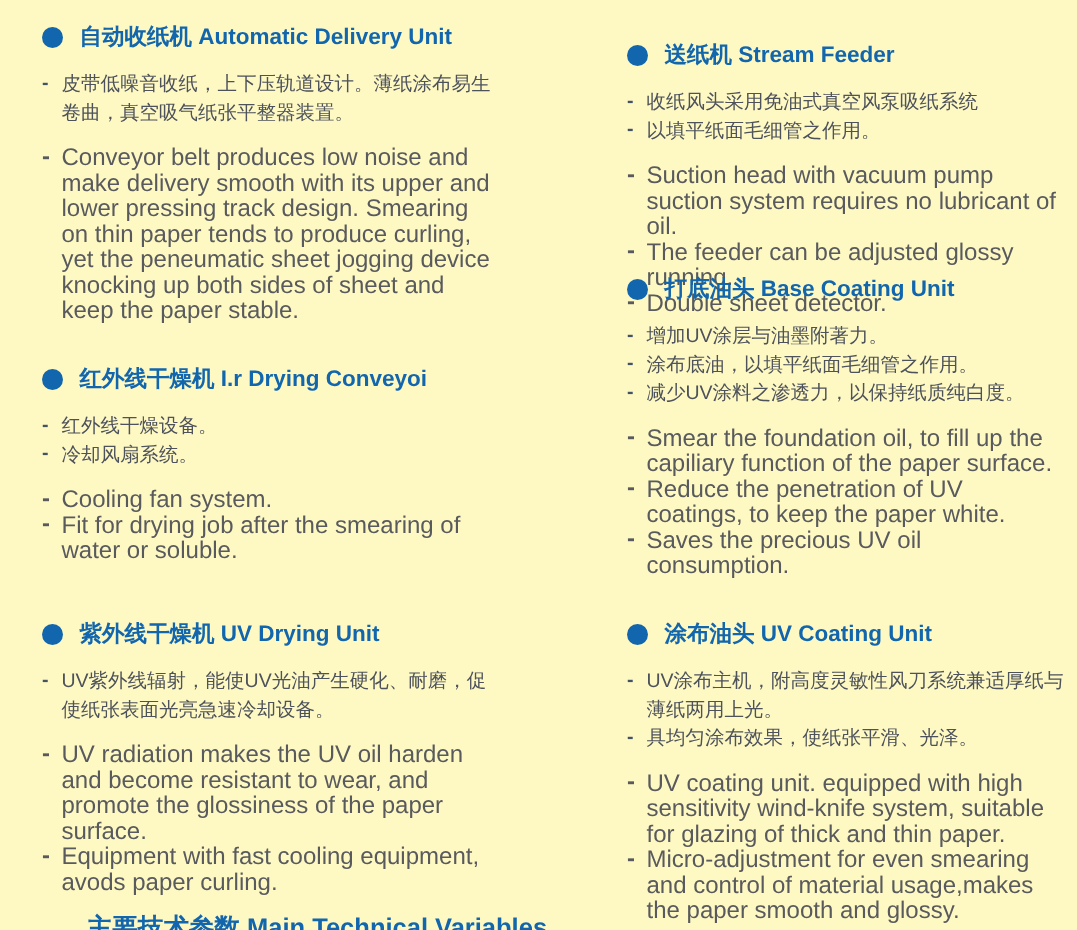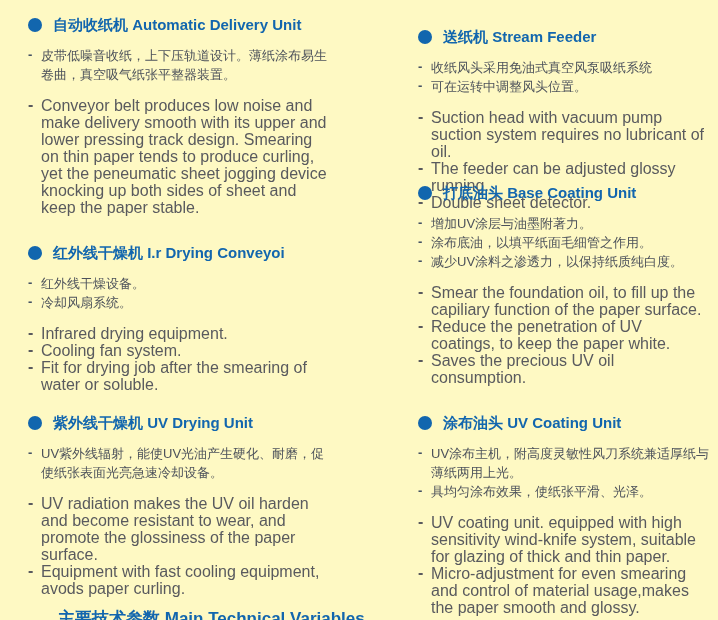--- a/index.html
+++ b/index.html
@@ -104,21 +104,20 @@
   <section class="sec col-left" style="top:244px;">
     <div class="sec-header">
       <span class="dot"></span>
       <span>红外线干燥机 I.r Drying Conveyoi</span>
     </div>
     <ul class="group zh">
       <li>红外线干燥设备。</li>
       <li>冷却风扇系统。</li>
     </ul>
     <ul class="group en">
-      <li>Infrared drying equipment.</li>
       <li>Cooling fan system.</li>
       <li>Fit for drying job after the smearing of water or soluble.</li>
     </ul>
   </section>
 
   <section class="sec col-left" style="top:414px;">
     <div class="sec-header">
       <span class="dot"></span>
       <span>紫外线干燥机 UV Drying Unit</span>
     </div>
@@ -131,21 +130,21 @@
     </ul>
   </section>
 
   <section class="sec col-right" style="top:28px;">
     <div class="sec-header">
       <span class="dot"></span>
       <span>送纸机 Stream Feeder</span>
     </div>
     <ul class="group zh">
       <li>收纸风头采用免油式真空风泵吸纸系统</li>
-      <li>可在运转中调整风头位置。</li>
+      <li>以填平纸面毛细管之作用。</li>
     </ul>
     <ul class="group en">
       <li>Suction head with vacuum pump suction system requires no lubricant of oil.</li>
       <li>The feeder can be adjusted glossy running.</li>
       <li>Double sheet detector.</li>
     </ul>
   </section>
 
   <section class="sec col-right" style="top:184px;">
     <div class="sec-header">

